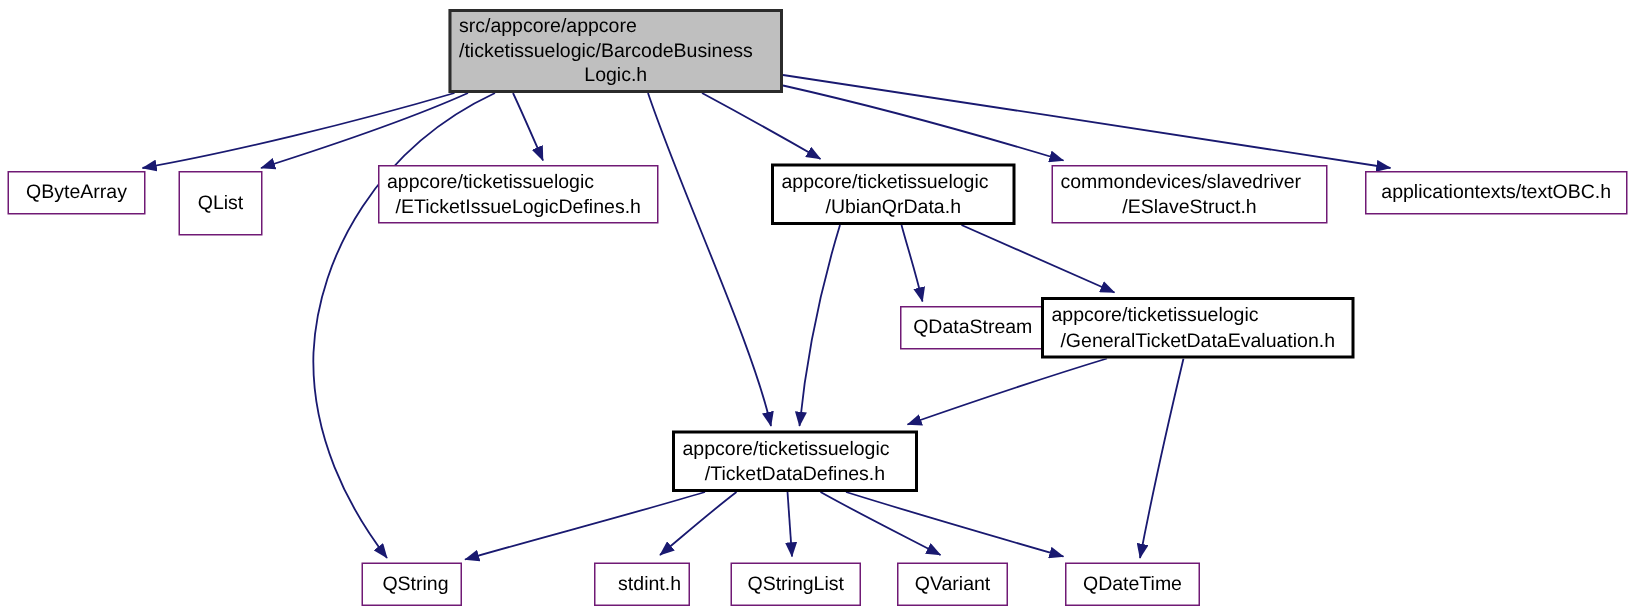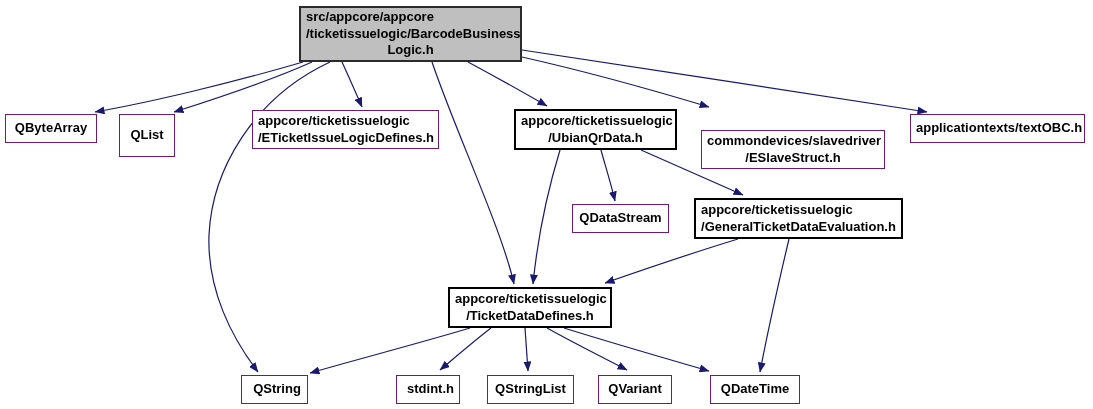--- a/index.html
+++ b/index.html
@@ -9,21 +9,21 @@
     overflow:hidden;
   }
   svg.edge-layer { position:absolute; left:0; top:0; width:1093px; height:409px; }
   .edge { fill:none; stroke:#191970; stroke-width:1.2px; }
   .node {
     position:absolute; box-sizing:border-box; background:#ffffff;
     border:1px solid #701a75; font-size:13px; line-height:1.3;
     display:flex; flex-direction:column; justify-content:center;
     padding:1px 5px; white-space:nowrap;
   }
-  .node .line { text-align:left;font-weight:bold; }
+  .node .line { text-align:left; }
   .node .line:last-child { text-align:center; }
   .node.doc  { border:2px solid #000000; }
   .node.root { background:#bfbfbf; border:2px solid #2b2b2b; }
 </style>
 </head>
 <body>
 
 <div class="canvas">
 
   <svg class="edge-layer" id="edge-layer" viewBox="0 0 1093 409" xmlns="http://www.w3.org/2000/svg">
@@ -69,30 +69,30 @@
   <div class="node" style="left:252px; top:110px; width:187px; height:39px;">
     <div class="line">appcore/ticketissuelogic</div>
     <div class="line">/ETicketIssueLogicDefines.h</div>
   </div>
 
   <div class="node doc" style="left:514px; top:109px; width:163px; height:41px;">
     <div class="line">appcore/ticketissuelogic</div>
     <div class="line">/UbianQrData.h</div>
   </div>
 
-  <div class="node" style="left:701px; top:110px; width:184px; height:39px;margin-top:20px;">
+  <div class="node" style="left:701px; top:110px; width:184px; height:39px;">
     <div class="line">commondevices/slavedriver</div>
     <div class="line">/ESlaveStruct.h</div>
   </div>
 
   <div class="node" style="left:910px; top:114px; width:175px; height:29px;">
     <div class="line">applicationtexts/textOBC.h</div>
   </div>
 
-  <div class="node" style="left:572px; top:204px; width:97px; height:29px;">
+  <div class="node" style="left:600px; top:204px; width:97px; height:29px;">
     <div class="line">QDataStream</div>
   </div>
 
   <div class="node doc" style="left:694px; top:198px; width:209px; height:41px;">
     <div class="line">appcore/ticketissuelogic</div>
     <div class="line">/GeneralTicketDataEvaluation.h</div>
   </div>
 
   <div class="node doc" style="left:448px; top:287px; width:164px; height:41px;">
     <div class="line">appcore/ticketissuelogic</div>

